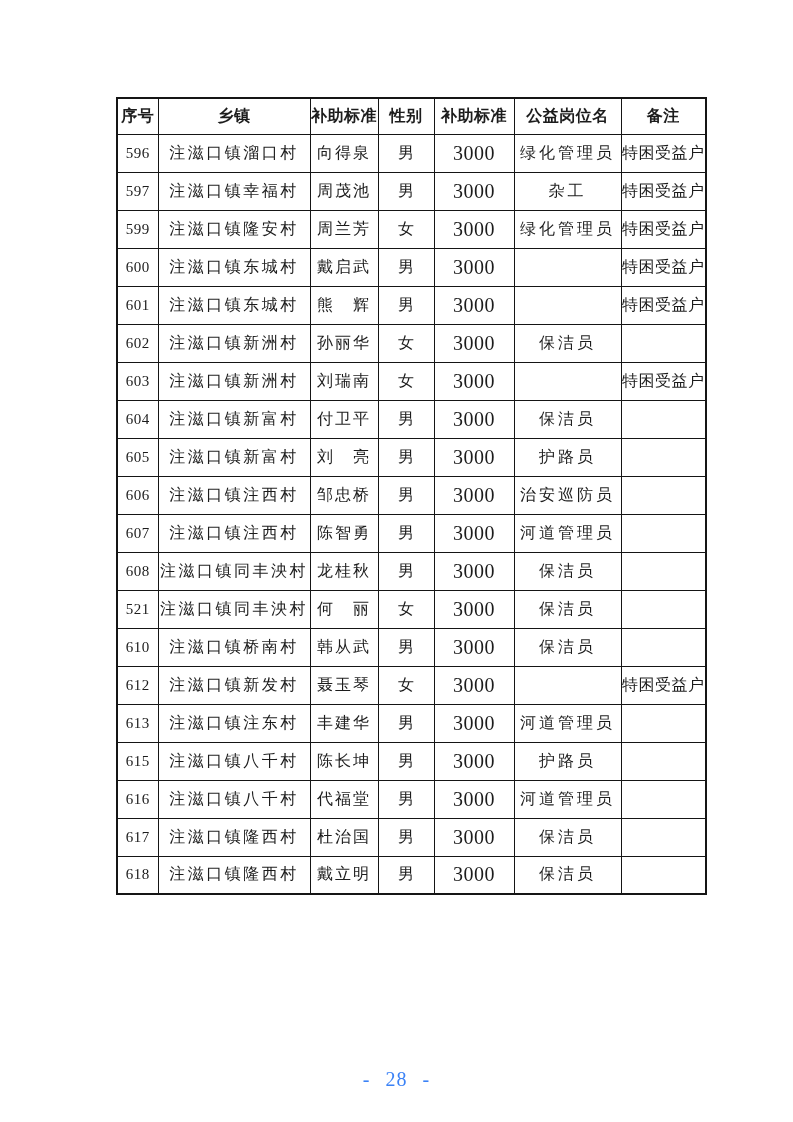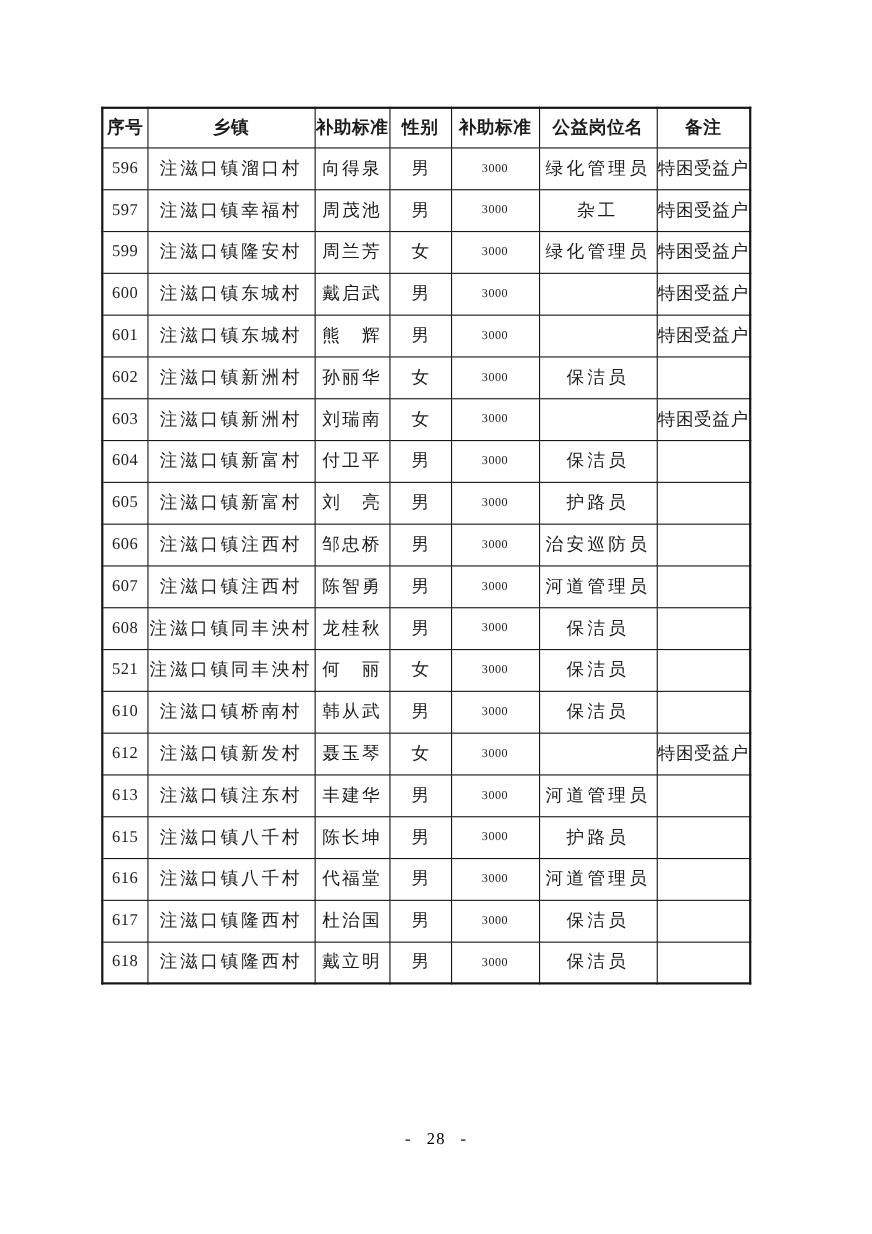--- a/index.html
+++ b/index.html
@@ -11,21 +11,21 @@
     position: relative;
     width: 793px;
     height: 1122px;
     background: #ffffff;
     font-family: "Liberation Serif", "DejaVu Serif", serif;
     color: #1c1c1c;
     overflow: hidden;
   }
   table.roster {
     position: absolute;
-    left: 92px;
+    left: 116px;
     top: 97px;
     width: 589px;
     border-collapse: collapse;
     table-layout: fixed;
     border: 2px solid #151515;
   }
   .roster th, .roster td {
     border: 1px solid #151515;
     text-align: center;
     vertical-align: middle;
@@ -38,33 +38,33 @@
   .roster th {
     font-size: 16px;
     font-weight: 700;
     letter-spacing: 0.5px;
   }
   .roster td { font-size: 16px; }
   .roster td.cell-index    { font-size: 15px; letter-spacing: 0.5px; }
   .roster td.cell-township { letter-spacing: 2.5px; }
   .roster td.cell-name     { letter-spacing: 2px; }
   .roster td.cell-gender   { letter-spacing: 0; }
-  .roster td.cell-subsidy  { font-size: 11px; letter-spacing: 0.5px; }
+  .roster td.cell-subsidy  { font-size: 20px; letter-spacing: 0.5px; }
   .roster td.cell-position { letter-spacing: 3px; }
   .roster td.cell-remark   { letter-spacing: 0.5px; }
   .page-number {
     position: absolute;
     left: 0;
-    top: 1028px;
+    top: 1068px;
     width: 793px;
     text-align: center;
-    font-size: 15px;
+    font-size: 20px;
     letter-spacing: 1px;
     word-spacing: 9px;
-    color: #000000;
+    color: #3b82f6;
   }
 </style>
 </head>
 <body>
 
 <div class="page">
 
   <table class="roster">
     <colgroup>
       <col style="width:41px">

